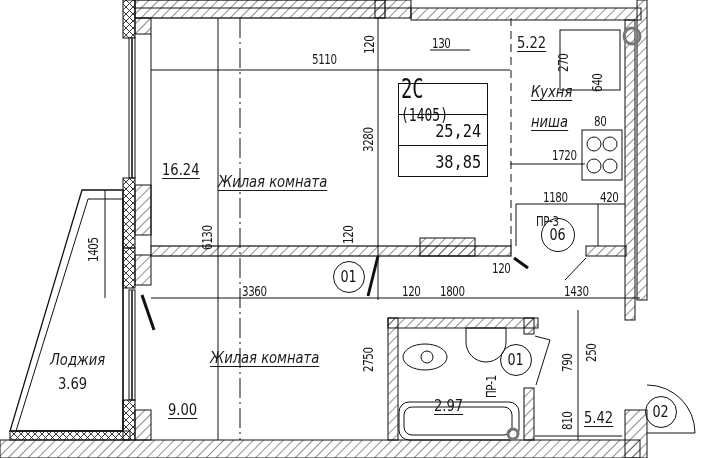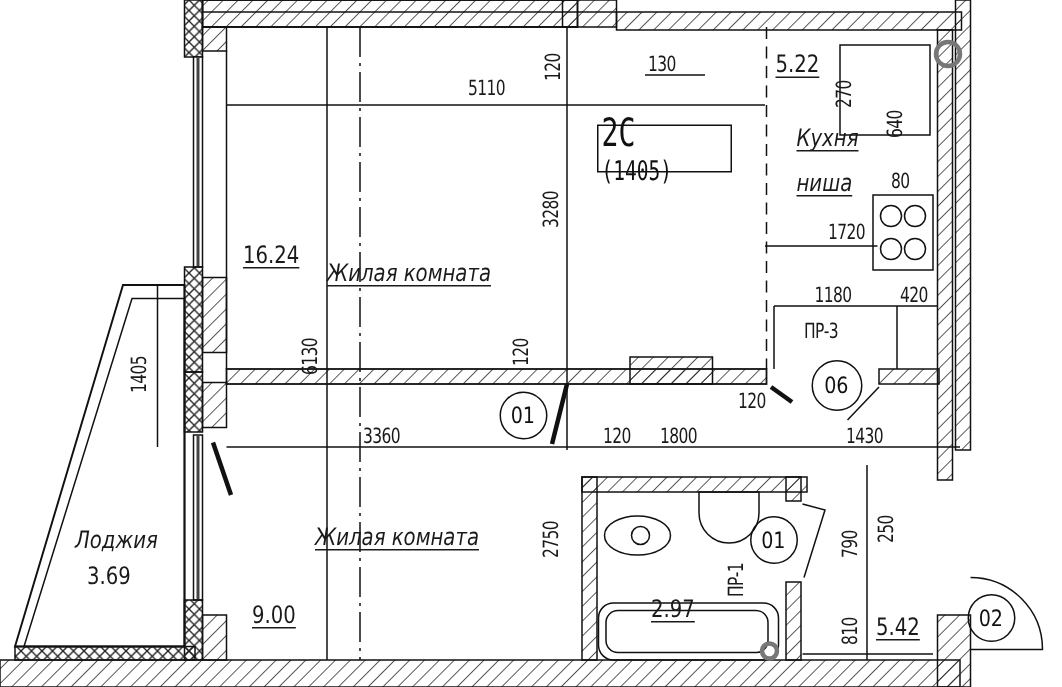--- a/index.html
+++ b/index.html
@@ -120,20 +120,26 @@
     <line x1="598" y1="204" x2="598" y2="246"></line>
     <line x1="578" y1="310" x2="578" y2="440"></line>
     <line x1="535" y1="436" x2="622" y2="436"></line>
   </g>
 </svg>
 
 <div class="info">
   <div class="head">
       <span><span class="big">2С</span><span>(1405)</span></span>
     </div>
+  <div>
+      <span>25,24</span>
+    </div>
+  <div>
+      <span>38,85</span>
+    </div>
 </div>
 
 <div class="lbl room" style="left:218px;top:174px;">Жилая комната</div>
 <div class="lbl area" style="left:162px;top:162px;">16.24</div>
 <div class="lbl room" style="left:210px;top:350px;">Жилая комната</div>
 <div class="lbl area" style="left:168px;top:402px;">9.00</div>
 <div class="lbl room" style="left:531px;top:84px;">Кухня</div>
 <div class="lbl room" style="left:531px;top:114px;">ниша</div>
 <div class="lbl area" style="left:517px;top:35px;">5.22</div>
 <div class="lbl area" style="left:434px;top:398px;">2.97</div>
@@ -163,20 +169,20 @@
 <div class="lbl dim vert" style="left:560px;top:372px;">790</div>
 <div class="lbl dim vert" style="left:584px;top:362px;">250</div>
 <div class="lbl dim vert" style="left:560px;top:430px;">810</div>
 
 <div class="tag" style="left:333px;top:261px;width:30px;height:30px;">
     <span>01</span>
   </div>
 <div class="tag" style="left:500px;top:344px;width:30px;height:30px;">
     <span>01</span>
   </div>
-<div class="tag" style="left:541px;top:240px;width:32px;height:32px;">
+<div class="tag" style="left:541px;top:218px;width:32px;height:32px;">
     <span>06</span>
   </div>
 <div class="tag" style="left:645px;top:396px;width:30px;height:30px;">
     <span>02</span>
   </div>
 <div class="lbl dim" style="left:536px;top:214px;">ПР-3</div>
 <div class="lbl dim vert" style="left:484px;top:398px;">ПР-1</div>
 
 </body></html>

